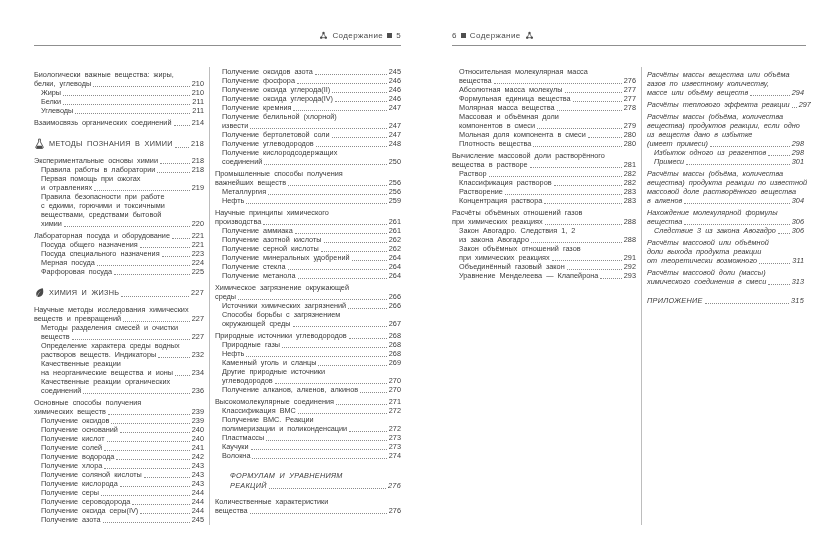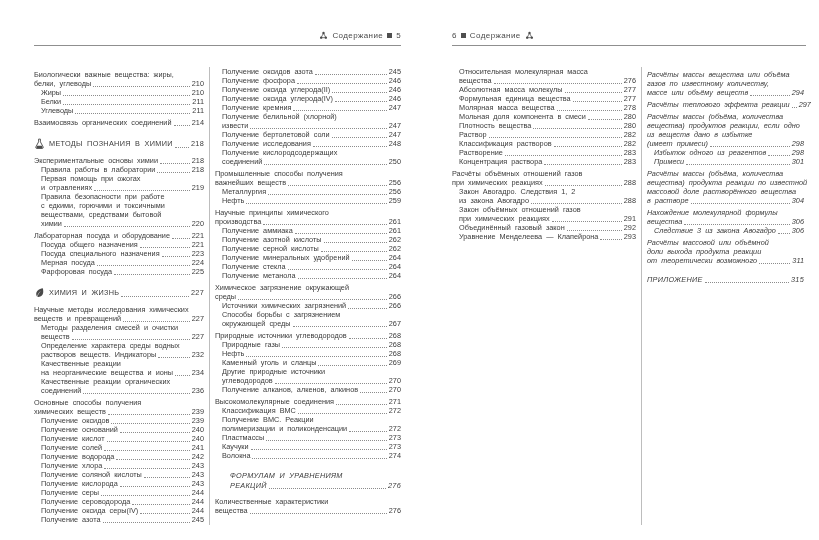--- a/index.html
+++ b/index.html
@@ -386,21 +386,21 @@
           </div>
           <div class="entry e-sub">
             <div class="line">
               <span class="txt">Получение бертолетовой соли</span>
               <span class="leader"></span>
               <span class="pgnum">247</span>
             </div>
           </div>
           <div class="entry e-sub">
             <div class="line">
-              <span class="txt">Получение исследования</span>
+              <span class="txt">Получение углеводородов</span>
               <span class="leader"></span>
               <span class="pgnum">248</span>
             </div>
           </div>
           <div class="entry e-sub">
             <div class="line">
               <span class="txt">Получение кислородсодержащих</span>
             </div>
             <div class="line cont">
               <span class="txt">соединений</span>
@@ -666,30 +666,50 @@
           </div>
           <div class="entry e-sub">
             <div class="line">
               <span class="txt">Молярная масса вещества</span>
               <span class="leader"></span>
               <span class="pgnum">278</span>
             </div>
           </div>
           <div class="entry e-sub">
             <div class="line">
+              <span class="txt">Массовая и объёмная доли</span>
+            </div>
+            <div class="line cont">
+              <span class="txt">компонентов в смеси</span>
+              <span class="leader"></span>
+              <span class="pgnum">279</span>
+            </div>
+          </div>
+          <div class="entry e-sub">
+            <div class="line">
               <span class="txt">Мольная доля компонента в смеси</span>
               <span class="leader"></span>
               <span class="pgnum">280</span>
             </div>
           </div>
           <div class="entry e-sub">
             <div class="line">
               <span class="txt">Плотность вещества</span>
               <span class="leader"></span>
               <span class="pgnum">280</span>
+            </div>
+          </div>
+          <div class="entry e-top">
+            <div class="line">
+              <span class="txt">Вычисление массовой доли растворённого</span>
+            </div>
+            <div class="line cont">
+              <span class="txt">вещества в растворе</span>
+              <span class="leader"></span>
+              <span class="pgnum">281</span>
             </div>
           </div>
           <div class="entry e-sub">
             <div class="line">
               <span class="txt">Раствор</span>
               <span class="leader"></span>
               <span class="pgnum">282</span>
             </div>
           </div>
           <div class="entry e-sub">
@@ -814,21 +834,21 @@
             <div class="line">
               <span class="txt">Расчёты массы (объёма, количества</span>
             </div>
             <div class="line cont">
               <span class="txt">вещества) продукта реакции по известной</span>
             </div>
             <div class="line cont">
               <span class="txt">массовой доле растворённого вещества</span>
             </div>
             <div class="line cont">
-              <span class="txt">в растворе</span>
+              <span class="txt">в алкенов</span>
               <span class="leader"></span>
               <span class="pgnum">304</span>
             </div>
           </div>
           <div class="entry e-top">
             <div class="line">
               <span class="txt">Нахождение молекулярной формулы</span>
             </div>
             <div class="line cont">
               <span class="txt">вещества</span>
@@ -847,20 +867,30 @@
             <div class="line">
               <span class="txt">Расчёты массовой или объёмной</span>
             </div>
             <div class="line cont">
               <span class="txt">доли выхода продукта реакции</span>
             </div>
             <div class="line cont">
               <span class="txt">от теоретически возможного</span>
               <span class="leader"></span>
               <span class="pgnum">311</span>
+            </div>
+          </div>
+          <div class="entry e-top">
+            <div class="line">
+              <span class="txt">Расчёты массовой доли (массы)</span>
+            </div>
+            <div class="line cont">
+              <span class="txt">химического соединения в смеси</span>
+              <span class="leader"></span>
+              <span class="pgnum">313</span>
             </div>
           </div>
           <div class="entry e-caps">
             <div class="line">
               <span class="txt">ПРИЛОЖЕНИЕ</span>
               <span class="leader"></span>
               <span class="pgnum">315</span>
             </div>
           </div>
         </div>

